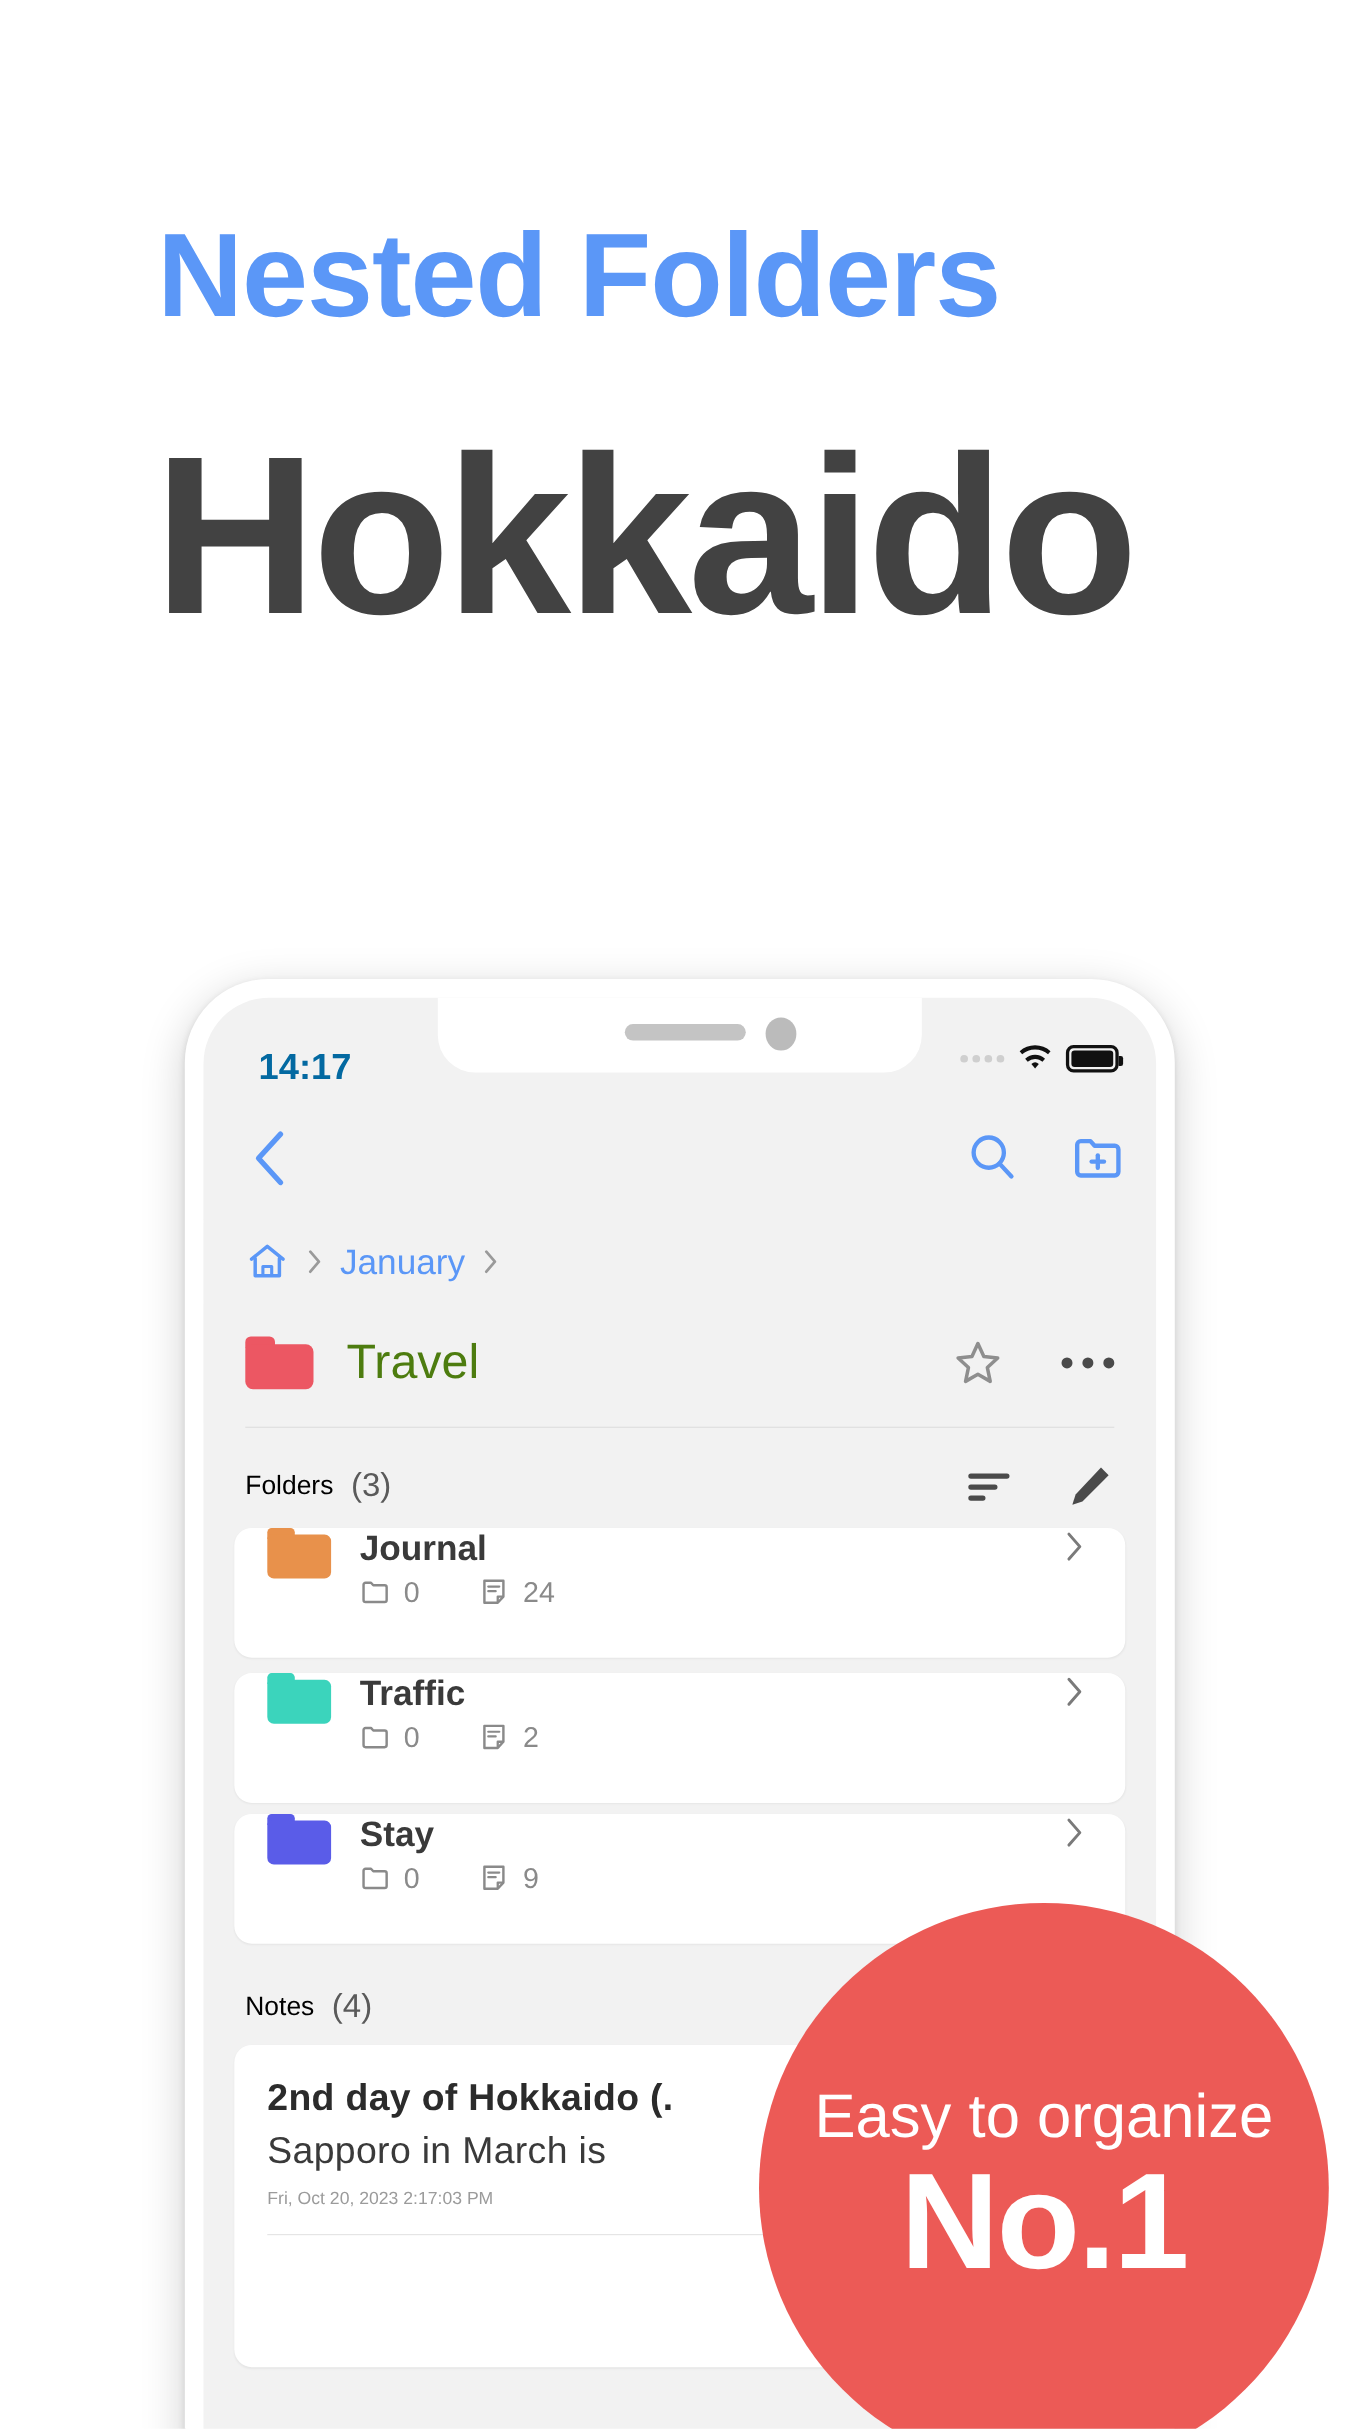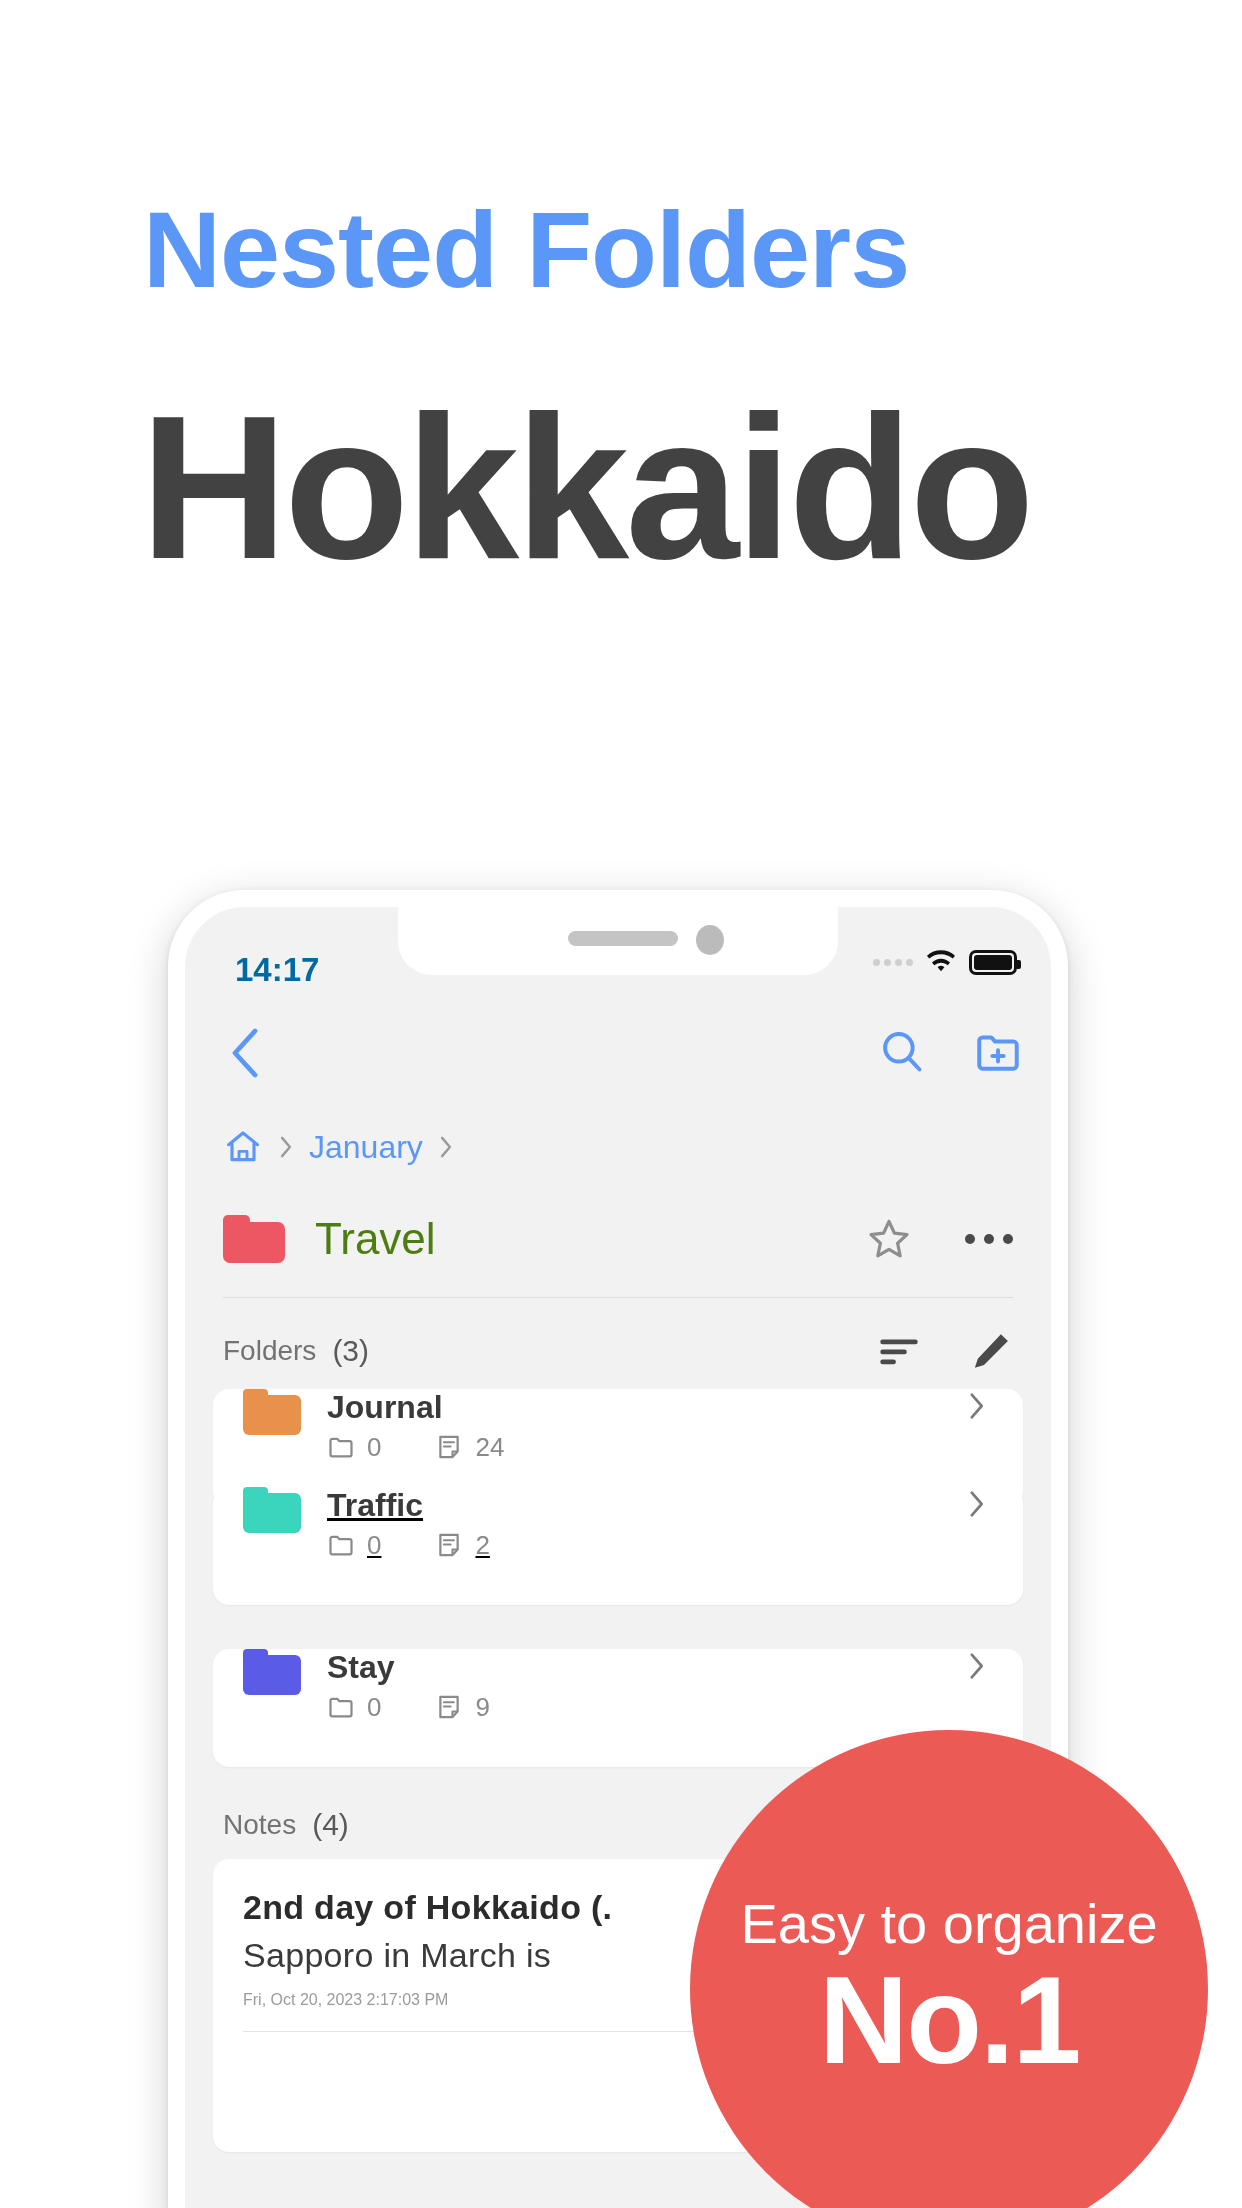--- a/index.html
+++ b/index.html
@@ -206,21 +206,21 @@
   }
 
   
   .section-head{
     position:absolute;
     left:0; width:866px; height:80px;
     display:flex; align-items:center;
     padding:0 38px;
   }
   .section-head .lbl{
-    font-size:28px; color:#737373;
+    font-size:24px; color:#000000;
     white-space:nowrap;
   }
   .section-head .cnt{
     font-size:30px; color:#5A5A5A;
     margin-left:16px;
   }
   .section-head .sp{ flex:1 1 auto; }
   .section-head .tools{ display:flex; align-items:center; gap:48px; }
   .sort-ic{ width:44px; height:40px; display:block; cursor:pointer;}
   .pen-ic{ width:44px; height:44px; display:block; cursor:pointer;}
@@ -449,21 +449,21 @@
             <line x1="7.6" y1="11.6" x2="13.4" y2="11.6" stroke="#8a8a8a" stroke-width="1.7" stroke-linecap="round"></line>
           </svg>
           <span>24</span>
         </div>
       </div>
       <svg class="chev-r" viewBox="0 0 14 24">
         <path d="M4 4 L11 12 L4 20" fill="none" stroke="#7a7a7a" stroke-width="1.9" stroke-linecap="round" stroke-linejoin="round"></path>
       </svg>
     </div>
 
-    <div class="card" style="top:580px;text-decoration:underline;">
+    <div class="card" style="top:614px;">
       <div class="swatch">
         <div class="tab" style="background:#3BD4BC"></div>
         <div class="body" style="background:#3BD4BC"></div>
       </div>
       <div class="texts">
         <div class="nm">Traffic</div>
         <div class="meta">
           <svg class="mini-ic" viewBox="0 0 24 24">
             <path d="M3 6.6a1.6 1.6 0 0 1 1.6-1.6h4.2l1.8 2h8.8A1.6 1.6 0 0 1 21 8.6v9.8A1.6 1.6 0 0 1 19.4 20H4.6A1.6 1.6 0 0 1 3 18.4z" fill="none" stroke="#8a8a8a" stroke-width="1.9" stroke-linejoin="round"></path>
           </svg>

